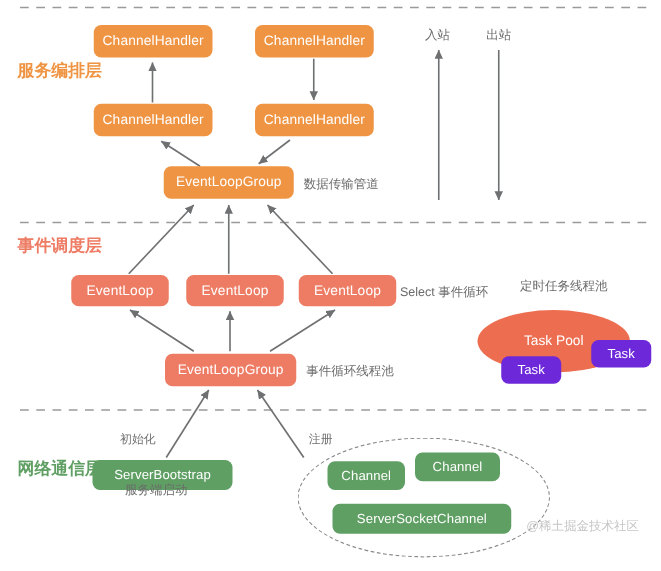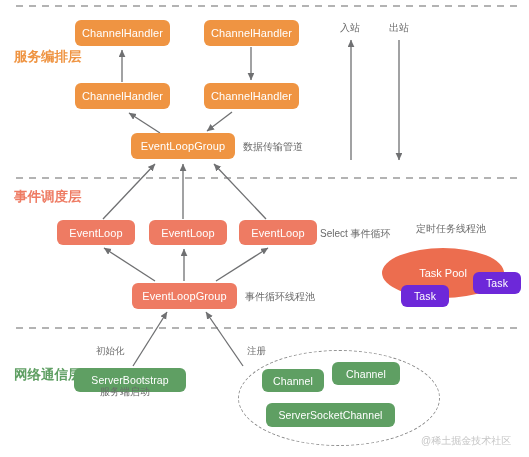--- a/index.html
+++ b/index.html
@@ -126,17 +126,17 @@
 
   <div class="lbl anno-sm" style="left:96px;top:345px;text-align:right;">初始化</div>
   <div class="lbl anno-sm" style="left:247px;top:345px;">注册</div>
 
   <div class="node n-green" style="left:74px;top:368px;width:112px;height:24px;">ServerBootstrap</div>
   <div class="lbl anno" style="left:100px;top:385px;text-align:center;">服务端启动</div>
 
   <div class="dashed-ellipse" style="left:238px;top:350px;width:200px;height:94px;"></div>
   <div class="node n-green" style="left:262px;top:369px;width:62px;height:23px;">Channel</div>
   <div class="node n-green" style="left:332px;top:362px;width:68px;height:23px;">Channel</div>
-  <div class="node n-green" style="left:266px;top:403px;width:129px;height:24px;">ServerSocketChannel</div>
+  <div class="node n-green" style="left:266px;top:403px;width:143px;height:24px;">ServerSocketChannel</div>
 
-  <div class="lbl watermark" style="left:421px;top:414px;margin-top:20px;">@稀土掘金技术社区</div>
+  <div class="lbl watermark" style="left:421px;top:414px;">@稀土掘金技术社区</div>
 
 </div>
 
 </body></html>

